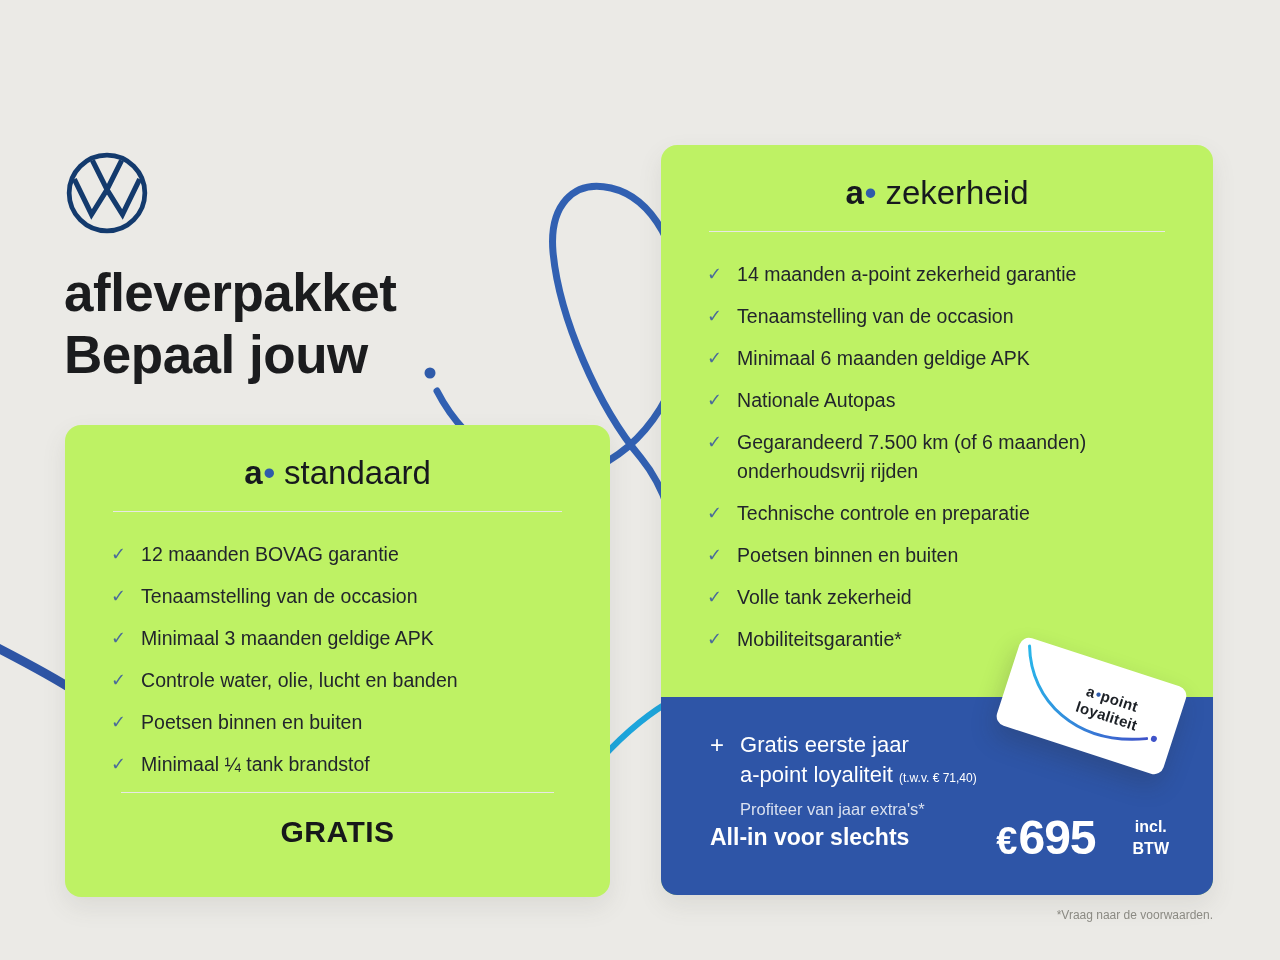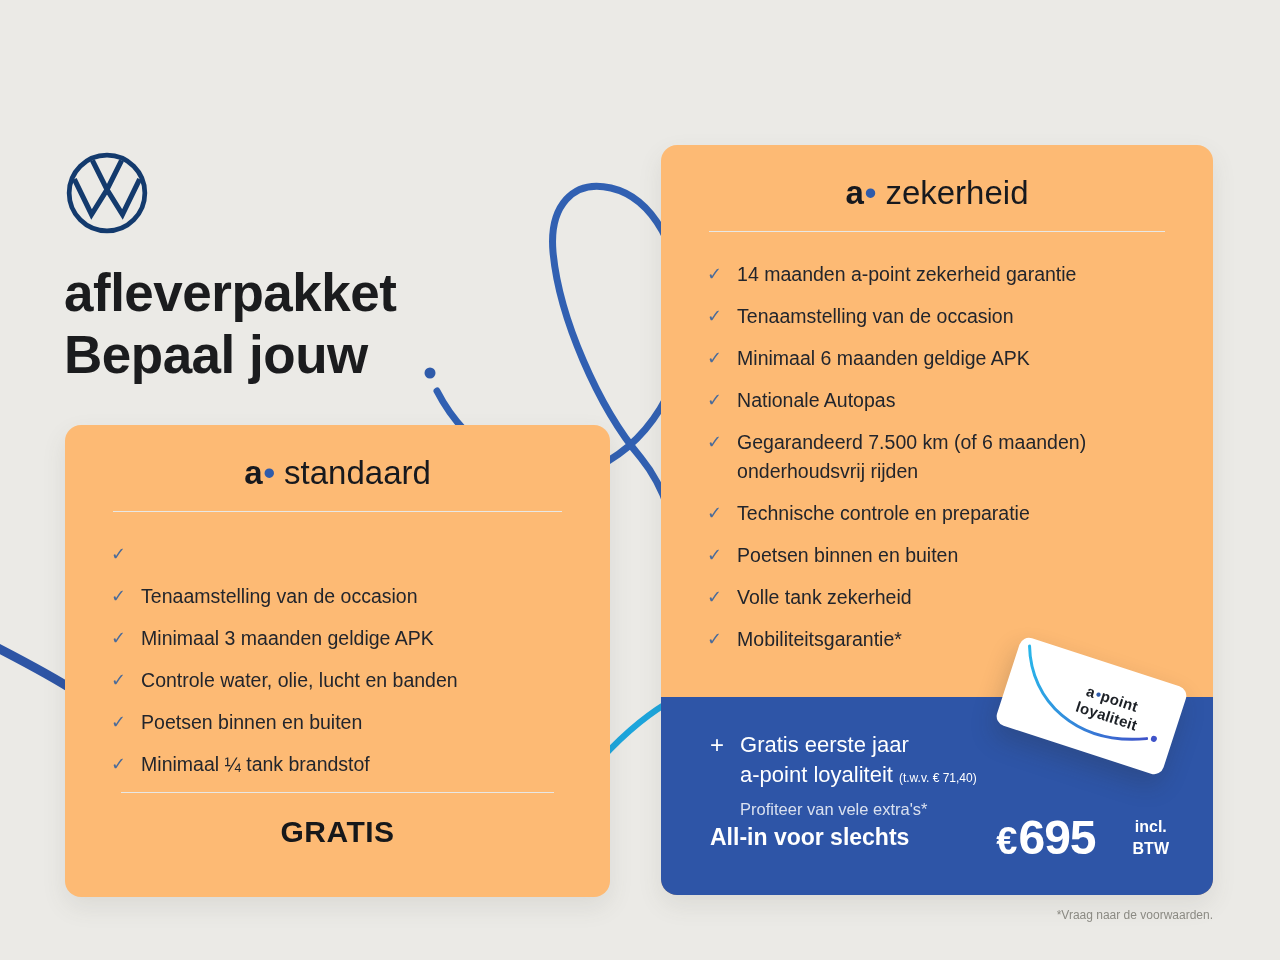--- a/index.html
+++ b/index.html
@@ -12,21 +12,21 @@
   .decor{position:absolute;left:0;top:0;z-index:1;}
   
   .vw-logo{position:absolute;left:64px;top:150px;width:86px;height:86px;z-index:2;}
   
   .title{
     position:absolute;left:64px;top:262px;z-index:2;
     font-size:53px;line-height:62px;font-weight:600;letter-spacing:-0.5px;color:#1B1C1E;
   }
   
   .card{
-    position:absolute;background:#fdba74;border-radius:16px;z-index:3;
+    position:absolute;background:#bef264;border-radius:16px;z-index:3;
     box-shadow:0 10px 24px rgba(80,78,70,0.10);
   }
   .card-standaard{left:65px;top:425px;width:545px;height:472px;}
   .card-zekerheid{left:661px;top:145px;width:552px;height:750px;}
   .card-header{
     padding-top:28px;height:40px;text-align:center;
     font-size:33px;color:#17191E;line-height:40px;
   }
   .brand-a{font-weight:700;letter-spacing:0;}
   .brand-dot{color:#2F5BAA;font-weight:700;margin-left:1px;}
@@ -109,20 +109,21 @@
   </div>
 
   <div class="card card-standaard">
     <div class="card-header">
       <span class="brand-a">a</span><span class="brand-dot">•</span><span class="pkg-name">standaard</span>
     </div>
     <div class="divider"></div>
     <div class="list">
       <div class="row">
           <span class="check">✓</span>
+          <span>12 maanden BOVAG garantie</span>
         </div>
       <div class="row">
           <span class="check">✓</span>
           <span>Tenaamstelling van de occasion</span>
         </div>
       <div class="row">
           <span class="check">✓</span>
           <span>Minimaal 3 maanden geldige APK</span>
         </div>
       <div class="row">
@@ -189,21 +190,21 @@
     </div>
 
     <div class="panel">
       <div class="promo">
         <span class="promo-plus">+</span>
         <div>
           <div class="promo-l1">Gratis eerste jaar</div>
           <div class="promo-l2">
             <span>a-point loyaliteit</span><span class="promo-suffix">(t.w.v. € 71,40)</span>
           </div>
-          <div class="promo-note">Profiteer van vele extra's*</div>
+          <div class="promo-note">Profiteer van jaar extra's*</div>
         </div>
       </div>
       <div class="allin-row">
         <div class="allin-label">All-in voor slechts</div>
         <div class="price-group">
           <div class="price">
             <span class="cur">€</span>
               <span class="amt">695</span>
           </div>
           <div class="tax">

